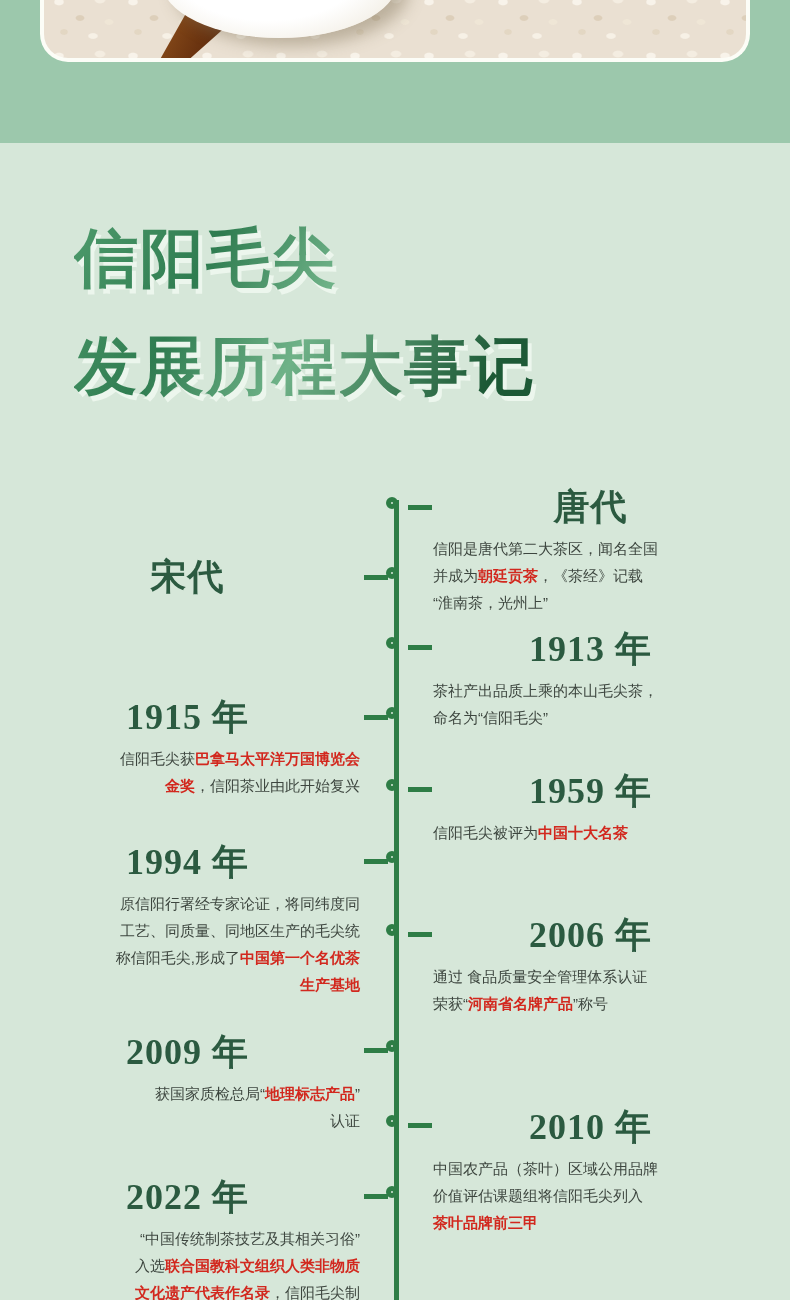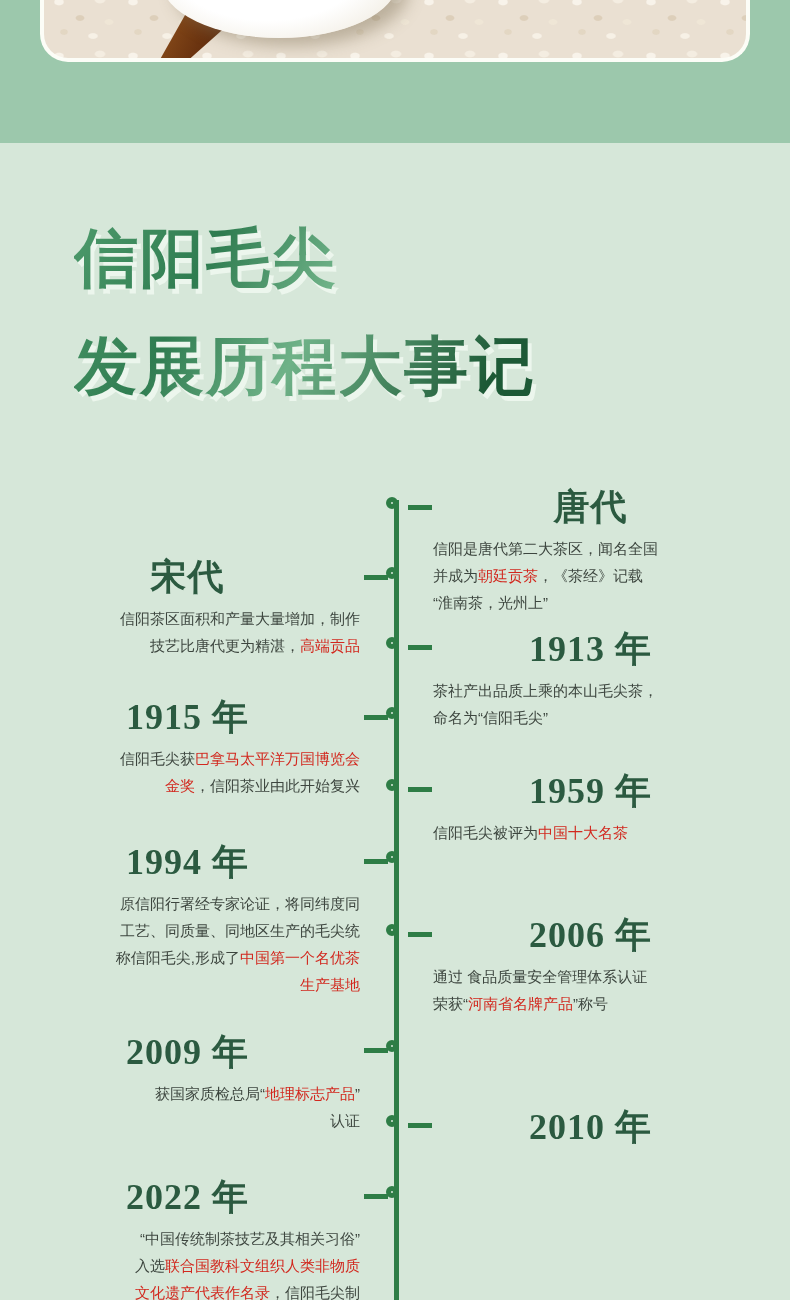--- a/index.html
+++ b/index.html
@@ -66,21 +66,21 @@
   .entry-title{
     font-family:"Liberation Serif","DejaVu Serif",serif;font-weight:700;
     font-size:36px;line-height:42px;color:var(--date-green);letter-spacing:1px;
     margin-bottom:7px;
     text-align:center;
   }
   .entry-body{
     font-size:15px;line-height:27px;color:var(--body-ink);
     white-space:pre-line;
   }
-  .entry-body .hl{color:var(--highlight-red);font-weight:400;}
+  .entry-body .hl{color:var(--highlight-red);font-weight:700;}
 </style>
 </head>
 <body>
 
 <div class="canvas">
 
   <div class="hero-band">
     <div class="photo-card">
       <div class="scoop"></div>
       <div class="bowl"></div>
@@ -97,22 +97,20 @@
       <div class="entry right" style="top: 486px;">
         <div class="entry-title">唐代</div>
         <div class="entry-body"><span>信阳是唐代第二大茶区，闻名全国
 并成为</span><span class="hl">朝廷贡茶</span><span>，《茶经》记载
 “淮南茶，光州上”</span></div>
       </div>
       <div class="tl-node" style="top: 567px;"></div>
       <div class="tl-tick left" style="top: 575px;"></div>
       <div class="entry left" style="top: 556px;">
         <div class="entry-title">宋代</div>
-        <div class="entry-body"><span>信阳茶区面积和产量大量增加，制作
-技艺比唐代更为精湛，</span><span class="hl">高端贡品</span></div>
       </div>
       <div class="tl-node" style="top: 637px;"></div>
       <div class="tl-tick right" style="top: 645px;"></div>
       <div class="entry right" style="top: 628px;">
         <div class="entry-title">1913 年</div>
         <div class="entry-body"><span>茶社产出品质上乘的本山毛尖茶，
 命名为“信阳毛尖”</span></div>
       </div>
       <div class="tl-node" style="top: 707px;"></div>
       <div class="tl-tick left" style="top: 715px;"></div>
@@ -147,20 +145,23 @@
       <div class="tl-tick left" style="top: 1048px;"></div>
       <div class="entry left" style="top: 1031px;">
         <div class="entry-title">2009 年</div>
         <div class="entry-body"><span>获国家质检总局“</span><span class="hl">地理标志产品</span><span>”
 认证</span></div>
       </div>
       <div class="tl-node" style="top: 1115px;"></div>
       <div class="tl-tick right" style="top: 1123px;"></div>
       <div class="entry right" style="top: 1106px;">
         <div class="entry-title">2010 年</div>
+        <div class="entry-body"><span>中国农产品（茶叶）区域公用品牌
+价值评估课题组将信阳毛尖列入
+</span><span class="hl">茶叶品牌前三甲</span></div>
       </div>
       <div class="tl-node" style="top: 1186px;"></div>
       <div class="tl-tick left" style="top: 1194px;"></div>
       <div class="entry left" style="top: 1176px;">
         <div class="entry-title">2022 年</div>
         <div class="entry-body"><span>“中国传统制茶技艺及其相关习俗”
 入选</span><span class="hl">联合国教科文组织人类非物质
 文化遗产代表作名录</span><span>，信阳毛尖制</span></div>
       </div>
     </div>

